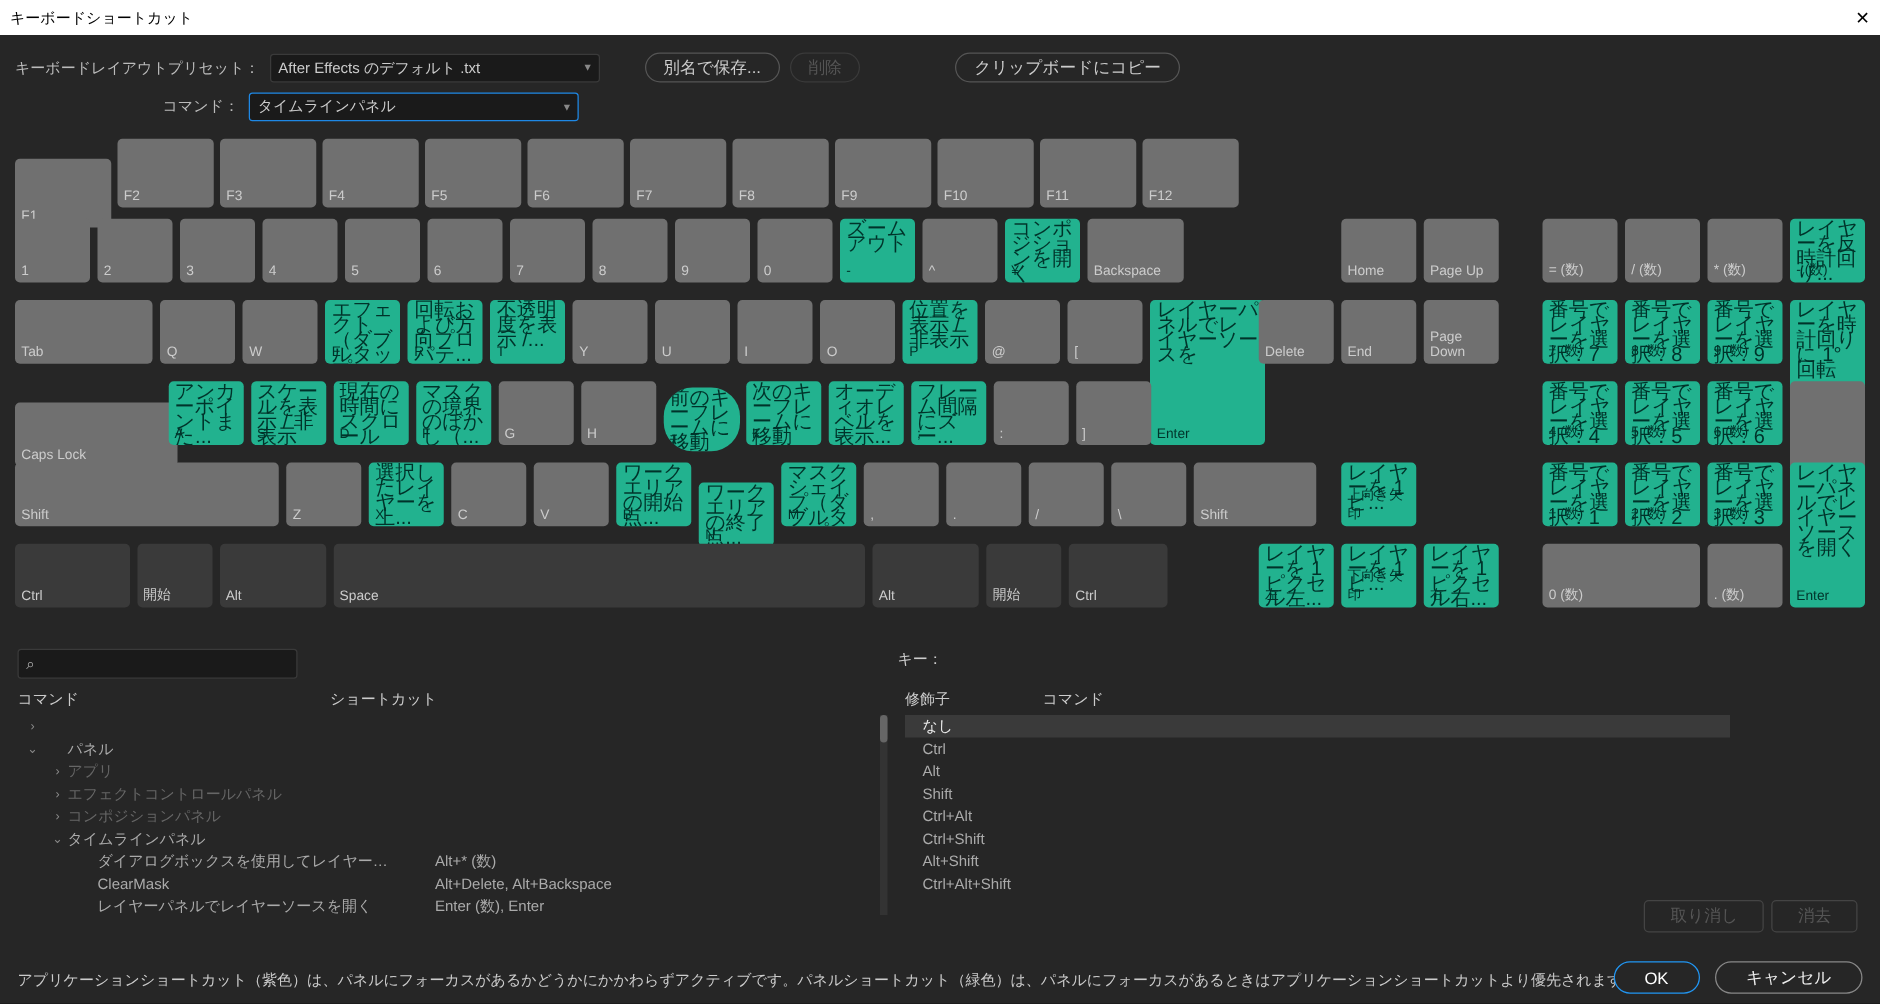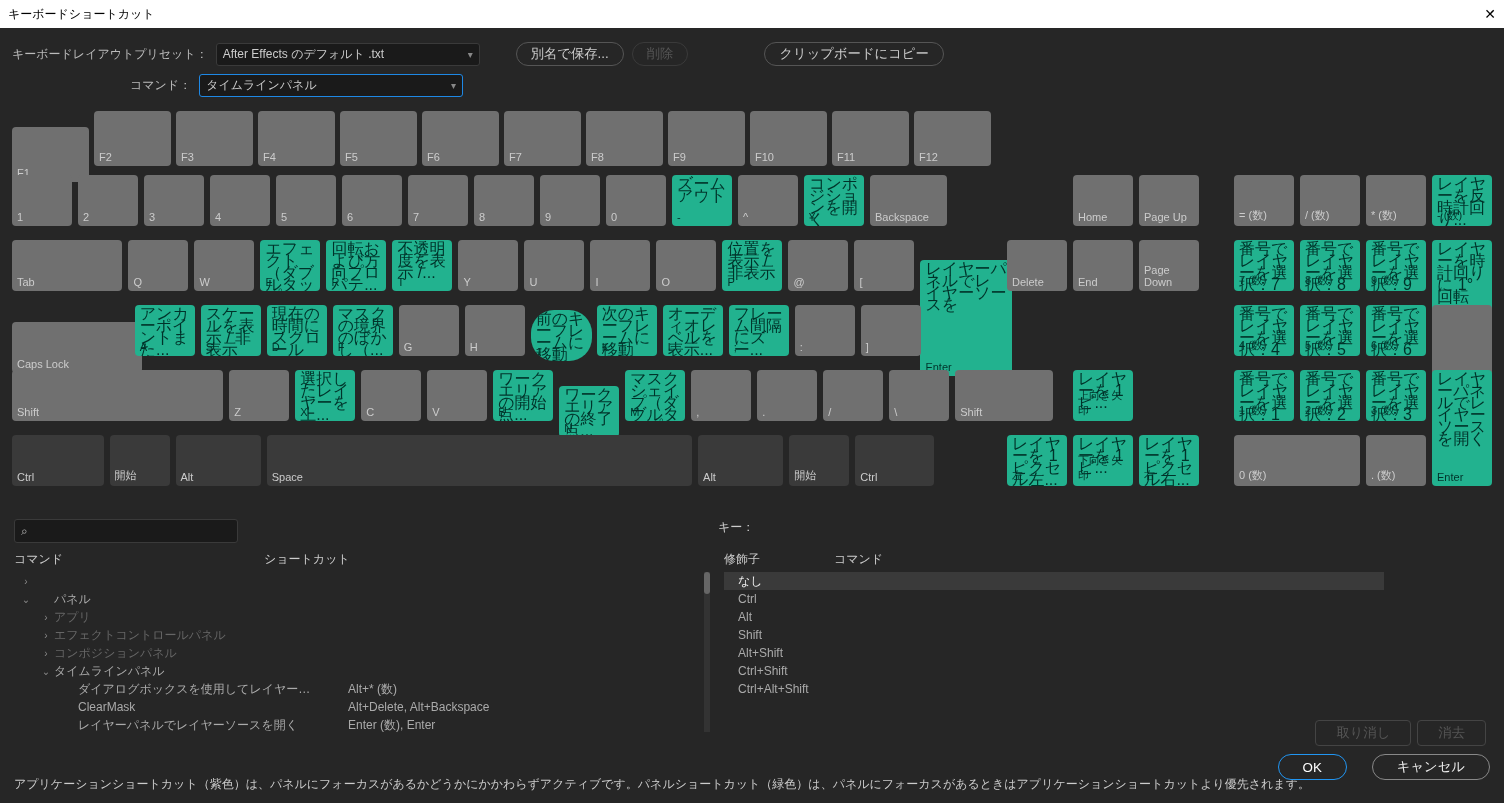--- a/index.html
+++ b/index.html
@@ -37,21 +37,21 @@
 .indent1{padding-left:20px}
 .indent3{padding-left:60px}
 .dim{color:#666}
 .shortcol{width:420px;overflow:hidden;white-space:nowrap;text-overflow:ellipsis}
 .scol2{color:#aaa}
 
 .sidebtns{position:absolute;right:18px;top:692px;display:flex;flex-direction:row;gap:6px}
 .smallbtn{border:1px solid #444;border-radius:4px;padding:3px 20px;color:#555;background:transparent}
 
 .footnote{position:absolute;bottom:10px;left:14px;color:#ccc;font-size:12px}
-.footerbtns{position:absolute;bottom:23px;right:14px;display:flex;gap:25px}
+.footerbtns{position:absolute;bottom:8px;right:14px;display:flex;gap:12px}
 .okbtn{border:1px solid #888;border-radius:14px;padding:3px 24px;color:#eee;background:transparently;background:#262626}
 .okbtn.primary{border:1px solid #2196f3;color:#fff}
 .modtable{width:660px}
 .modtable .listrow{padding-left:14px}
 .scrollbar{position:absolute;right:-6px;top:0;bottom:0;width:6px;background:#333}
 .scrollbar .thumb{position:absolute;left:0;right:0;background:#666;border-radius:3px}
 </style>
 </head>
 <body>
 
@@ -217,21 +217,21 @@
       <div class="key g" style="left: 710.4px; top: 129px; width: 60px; height: 51px;">
         <div class="top">位置を表示 / 非表示</div>
         <div class="bl">P</div>
       </div>
       <div class="key" style="left: 776.4px; top: 129px; width: 60px; height: 51px;">
         <div class="bl">@</div>
       </div>
       <div class="key" style="left: 842.4px; top: 129px; width: 60px; height: 51px;">
         <div class="bl">[</div>
       </div>
-      <div class="key g" style="left: 908.4px; top: 129px; width: 91.5px; height: 116px; margin-top: 20px;">
+      <div class="key g" style="left: 908.4px; top: 129px; width: 91.5px; height: 116px;">
         <div class="top">レイヤーパネルでレイヤーソースを</div>
         <div class="bl">Enter</div>
       </div>
       <div class="key" style="left: 995px; top: 129px; width: 60px; height: 51px;">
         <div class="bl">Delete</div>
       </div>
       <div class="key" style="left: 1061px; top: 129px; width: 60px; height: 51px;">
         <div class="bl">End</div>
       </div>
       <div class="key" style="left: 1127px; top: 129px; width: 60px; height: 51px;">
@@ -485,24 +485,27 @@
         <div class="listrow">
             <span>Ctrl</span>
           </div>
         <div class="listrow">
             <span>Alt</span>
           </div>
         <div class="listrow">
             <span>Shift</span>
           </div>
         <div class="listrow">
+            <span>Ctrl+Alt</span>
+          </div>
+        <div class="listrow">
+            <span>Ctrl+Shift</span>
+          </div>
+        <div class="listrow">
             <span>Alt+Shift</span>
-          </div>
-        <div class="listrow">
-            <span>Ctrl+Shift</span>
           </div>
         <div class="listrow">
             <span>Ctrl+Alt+Shift</span>
           </div>
       </div>
     </div>
   </div>
 
   <div class="sidebtns">
     <button class="smallbtn">取り消し</button>

